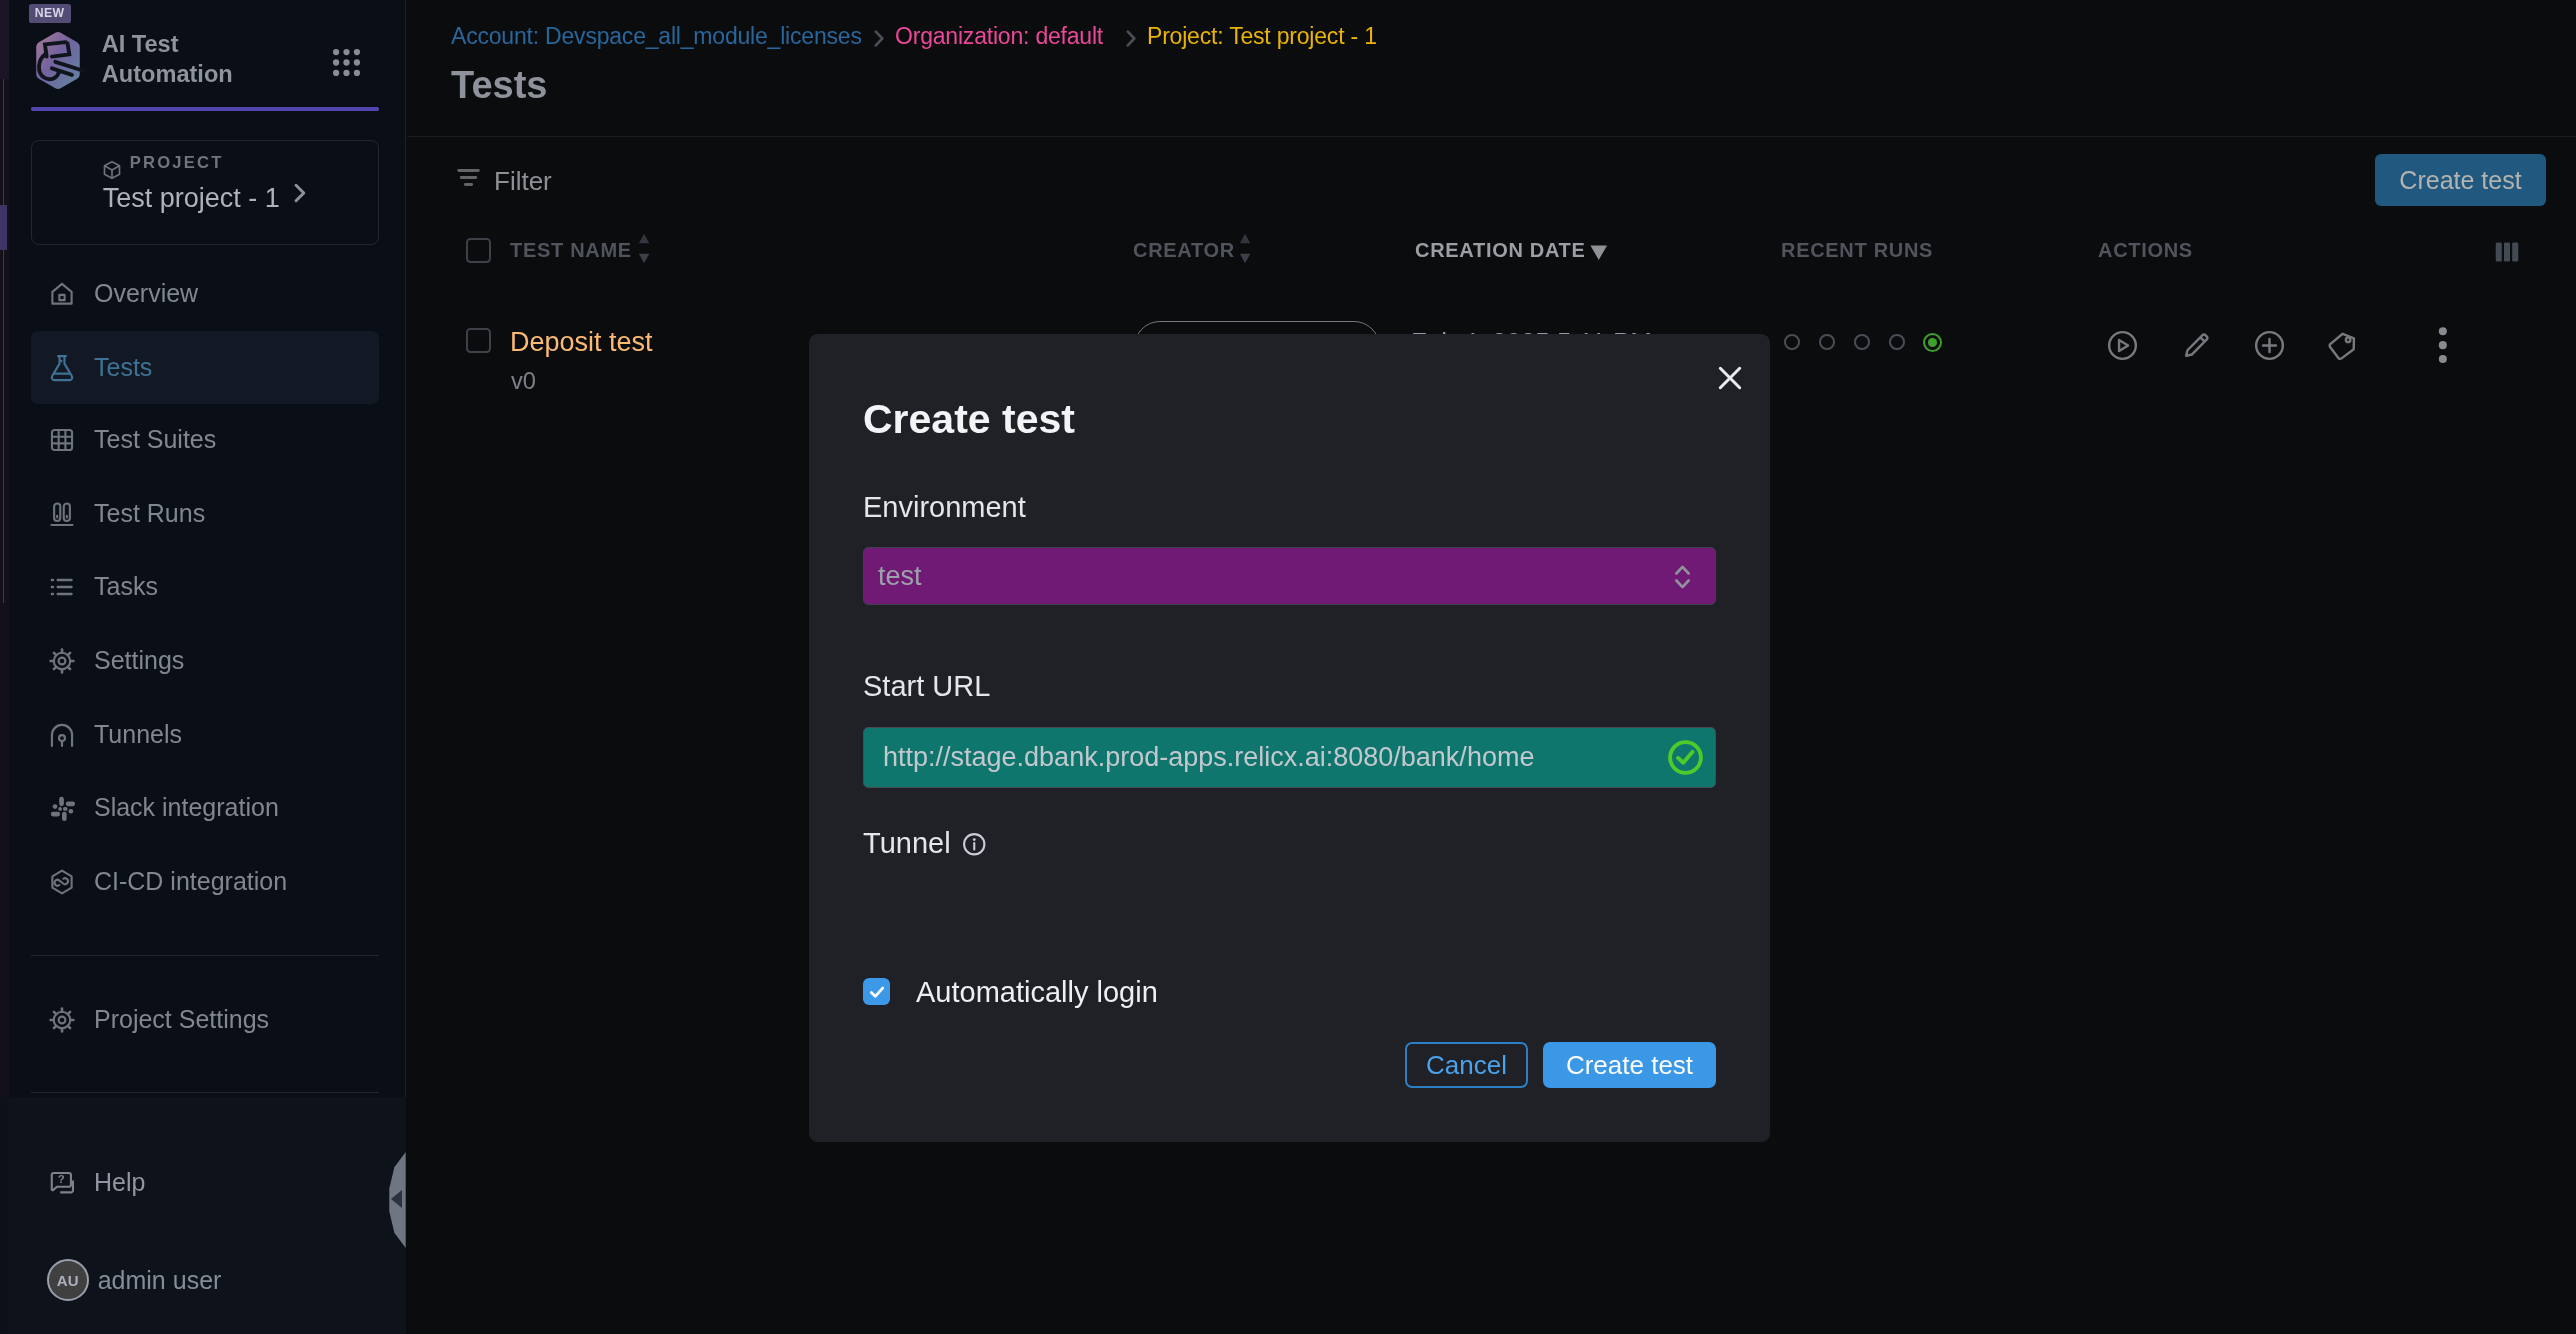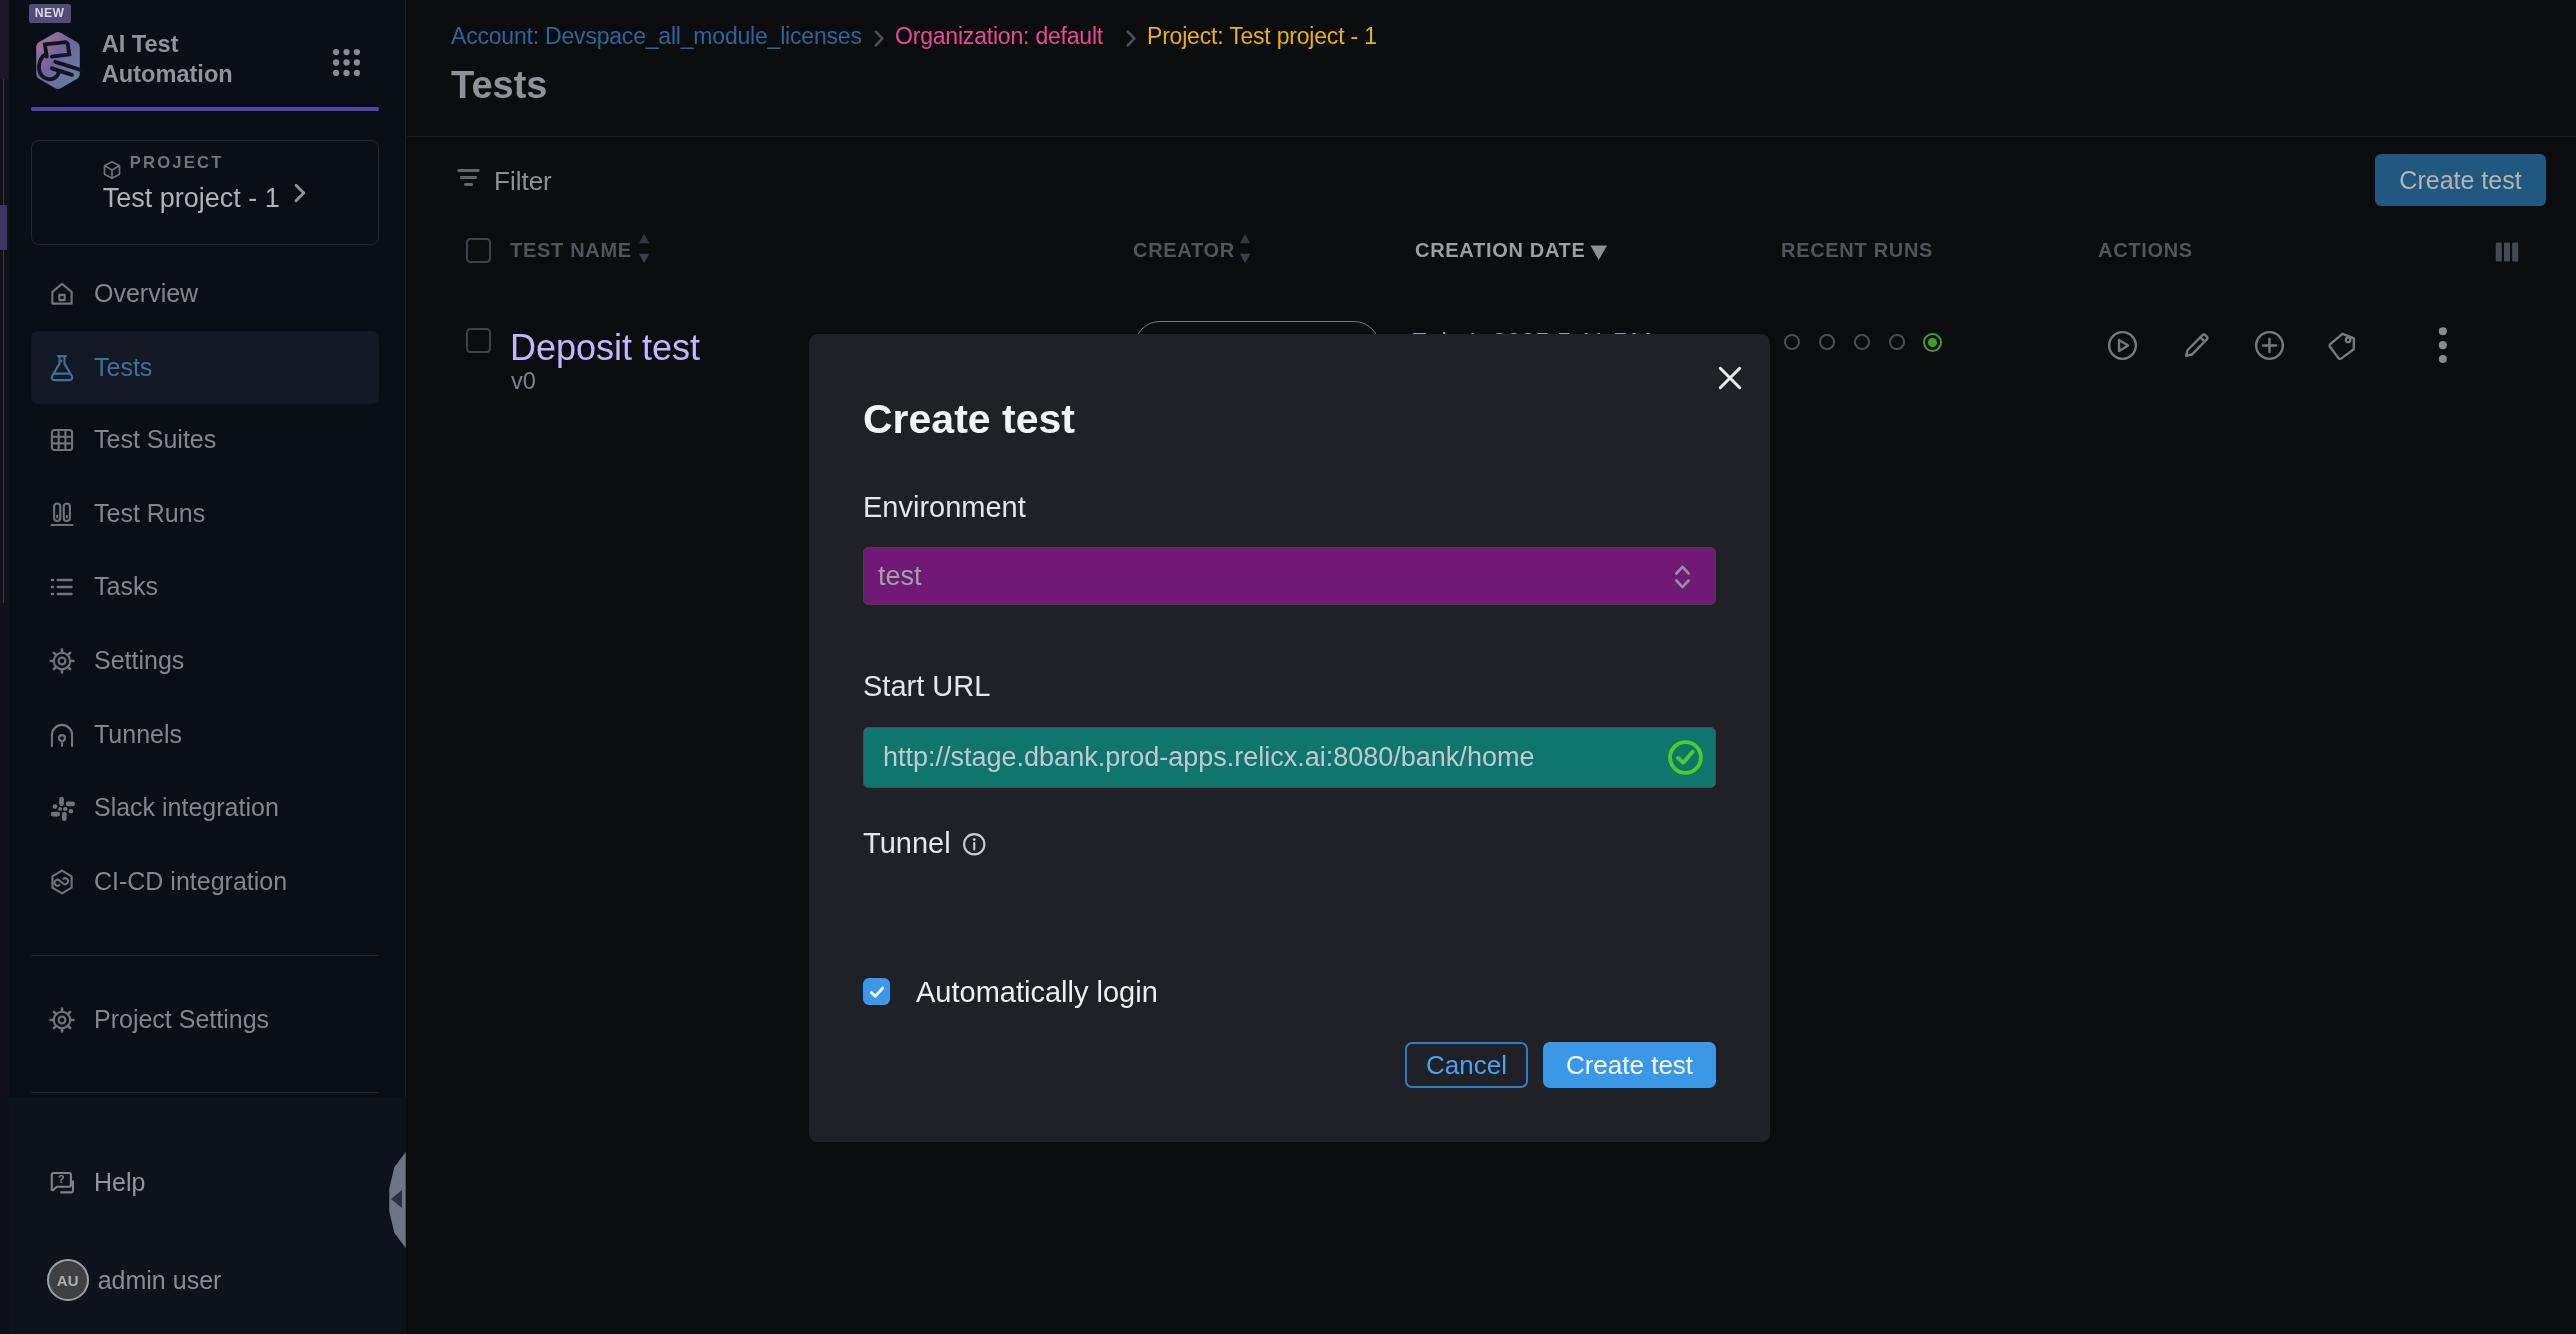--- a/index.html
+++ b/index.html
@@ -254,21 +254,21 @@
     <div class="abs" style="left:1691px; top:239px; font-size:20px; font-weight:700; letter-spacing:0.7px; color:#50545c;">ACTIONS</div>
     <svg class="abs" style="left:2087px; top:239px;" width="26" height="26" viewBox="0 0 30 30">
         <g fill="#444a53">
           <rect x="2" y="4" width="7" height="22" rx="1.5"></rect>
           <rect x="11.5" y="4" width="7" height="22" rx="1.5"></rect>
           <rect x="21" y="4" width="7" height="22" rx="1.5"></rect>
         </g>
       </svg>
 
     <div class="abs" style="left:59px; top:328px; width:25px; height:25px; border:2.3px solid #3d424a; border-radius:4.4px;"></div>
-    <div class="abs" style="left:103px; top:327px; font-size:36px; color:#c4b5fd;">Deposit test</div>
+    <div class="abs" style="left:103px; top:327px; font-size:27px; color:#fdba74;">Deposit test</div>
     <div class="abs" style="left:104px; top:368px; font-size:23.6px; color:#7c818a;">v0</div>
     <div class="abs" style="left:1004px; top:327px; font-size:26px; color:#959aa4;">Feb 4, 2025 5:11 PM</div>
 
     <div class="abs" style="left:727px; top:321px; width:246px; height:52px; border:1.7px solid #72777e; border-radius:26px;"></div>
 
     <div class="abs" style="left:1377px; top:334px; width:15.7px; height:15.7px; border:2.1px solid #494e56; border-radius:50%;"></div>
     <div class="abs" style="left:1412px; top:334px; width:15.7px; height:15.7px; border:2.1px solid #494e56; border-radius:50%;"></div>
     <div class="abs" style="left:1447px; top:334px; width:15.7px; height:15.7px; border:2.1px solid #494e56; border-radius:50%;"></div>
     <div class="abs" style="left:1482px; top:334px; width:15.7px; height:15.7px; border:2.1px solid #494e56; border-radius:50%;"></div>
     <div class="abs" style="left:1516px; top:333px; width:19px; height:19px; border:2.3px solid #3da02c; border-radius:50%; display:flex; align-items:center; justify-content:center;">

